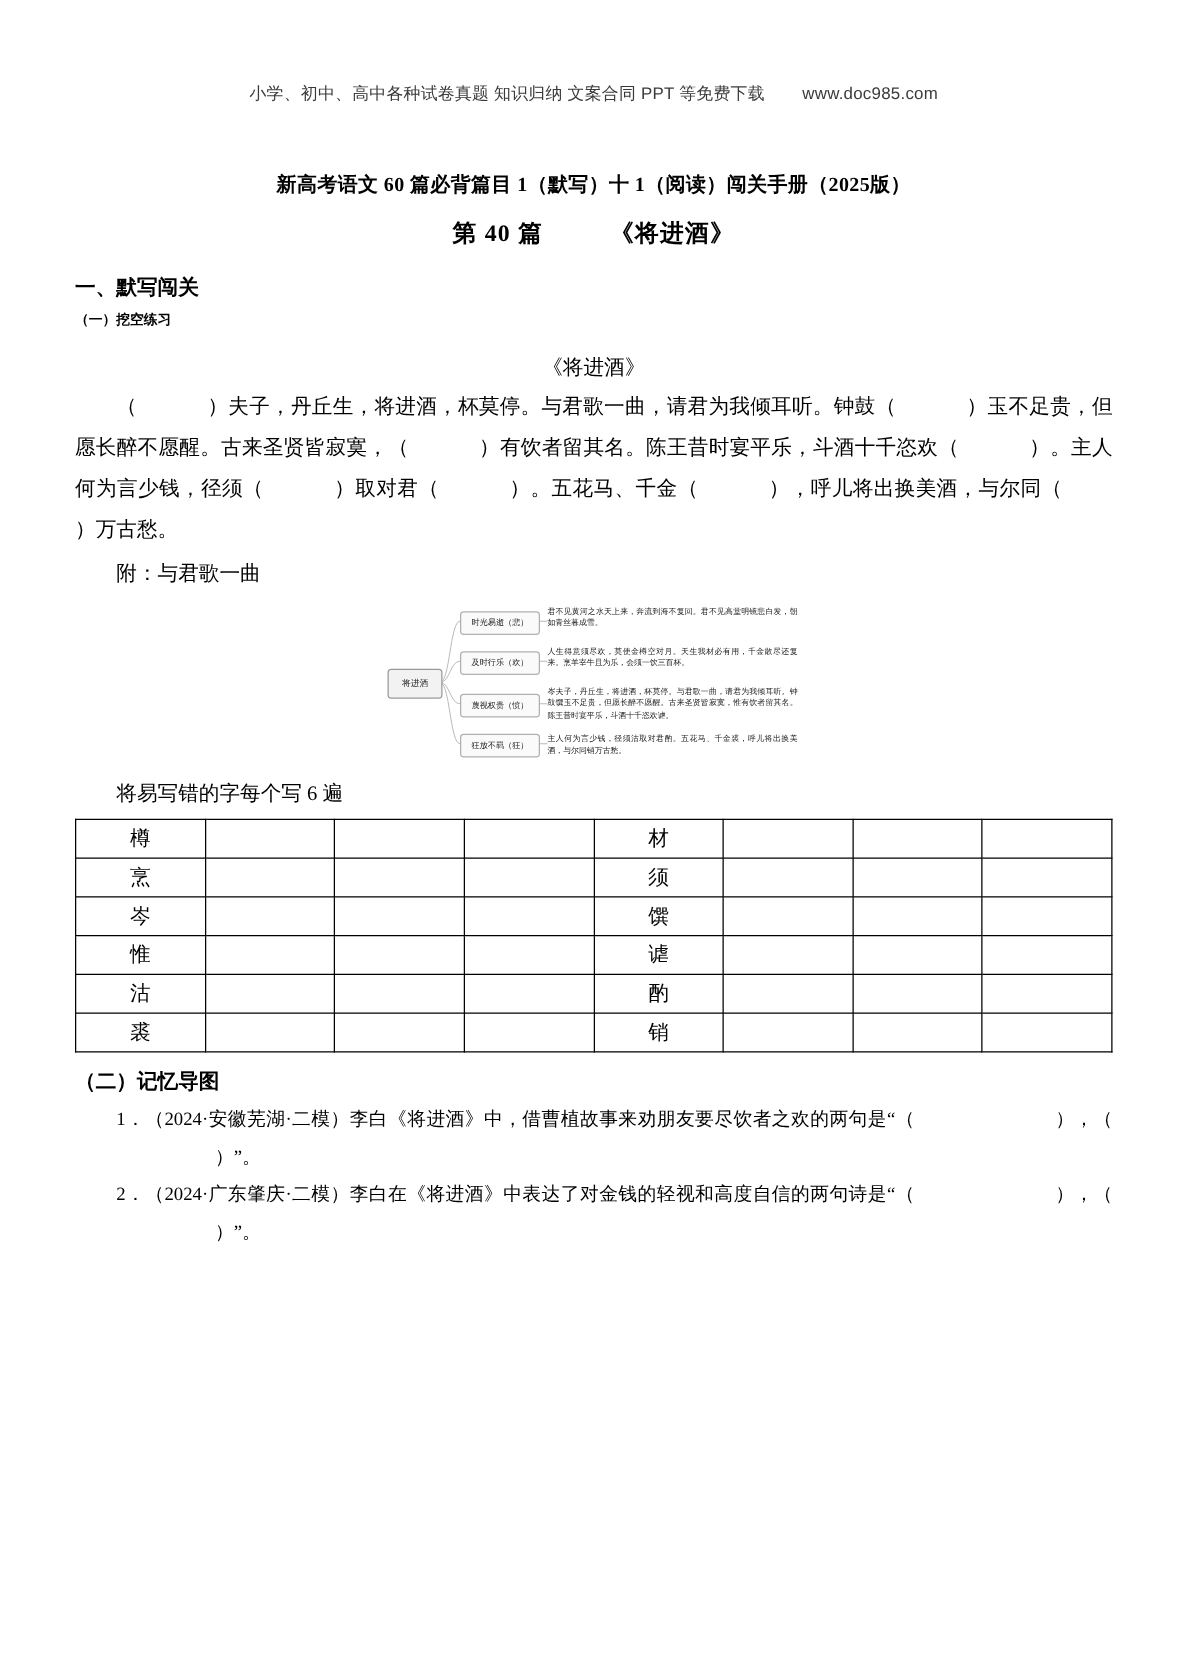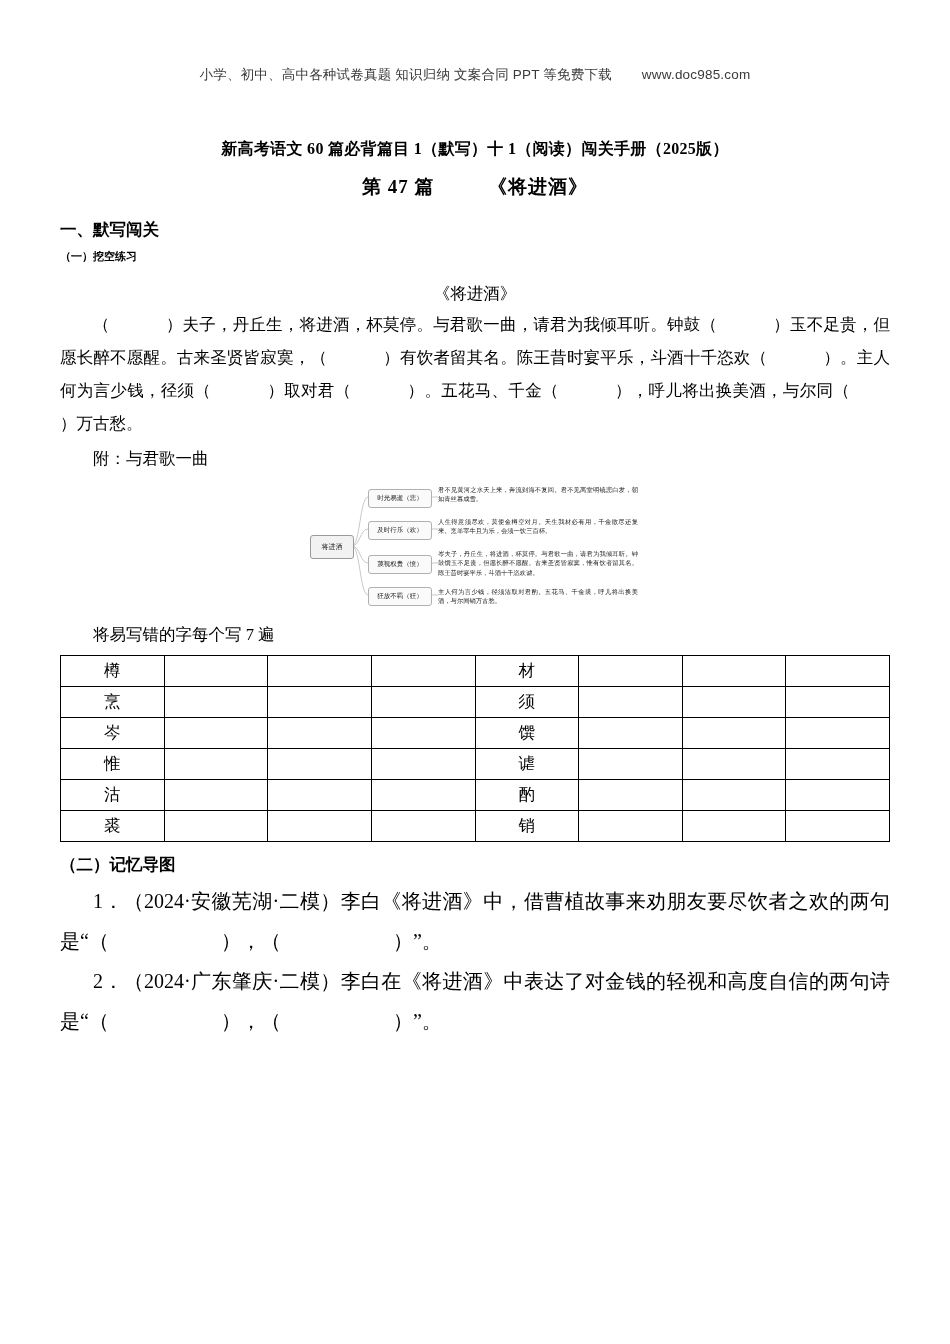--- a/index.html
+++ b/index.html
@@ -182,21 +182,21 @@
     vertical-align: middle;
     padding: 0;
   }
   .sec-h2b {
     margin-top: 6px;
     font-size: 16.5px;
     font-weight: bold;
     line-height: 2.0;
   }
   .q {
-    font-size: 20px;
+    font-size: 15px;
     line-height: 2.0;
     text-align: justify;
     text-indent: 33px;
   }
   .q .blank-long {
     display: inline-block;
     min-width: 112px;
   }
 </style>
 </head>
@@ -205,21 +205,21 @@
 <div class="page">
 
   <div class="header-note">
     <span>小学、初中、高中各种试卷真题 知识归纳 文案合同 PPT 等免费下载</span>
     <span class="site">www.doc985.com</span>
   </div>
 
   <div class="doc-title">新高考语文 60 篇必背篇目 1（默写）十 1（阅读）闯关手册（2025版）</div>
 
   <div class="doc-subtitle">
-    <span>第 47 篇</span>
+    <span>第 40 篇</span>
     <span class="gap"></span>
     <span>《将进酒》</span>
   </div>
 
   <div class="sec-h1">一、默写闯关</div>
   <div class="sec-h2">（一）挖空练习</div>
 
   <div class="poem-title">《将进酒》</div>
 
 
@@ -246,21 +246,21 @@
       <div class="mm-node mm-n1">及时行乐（欢）</div>
       <div class="mm-node mm-n2">蔑视权贵（愤）</div>
       <div class="mm-node mm-n3">狂放不羁（狂）</div>
       <div class="mm-text mm-t0">君不见黄河之水天上来，奔流到海不复回。君不见高堂明镜悲白发，朝如青丝暮成雪。</div>
       <div class="mm-text mm-t1">人生得意须尽欢，莫使金樽空对月。天生我材必有用，千金散尽还复来。烹羊宰牛且为乐，会须一饮三百杯。</div>
       <div class="mm-text mm-t2">岑夫子，丹丘生，将进酒，杯莫停。与君歌一曲，请君为我倾耳听。钟鼓馔玉不足贵，但愿长醉不愿醒。古来圣贤皆寂寞，惟有饮者留其名。陈王昔时宴平乐，斗酒十千恣欢谑。</div>
       <div class="mm-text mm-t3">主人何为言少钱，径须沽取对君酌。五花马、千金裘，呼儿将出换美酒，与尔同销万古愁。</div>
     </div>
   </div>
 
-  <div class="practice-line">将易写错的字每个写 7 遍</div>
+  <div class="practice-line">将易写错的字每个写 6 遍</div>
 
   <table class="chars">
     <tbody>
       <tr>
         <td>樽</td>
         <td></td>
         <td></td>
         <td></td>
         <td>材</td>
         <td></td>

